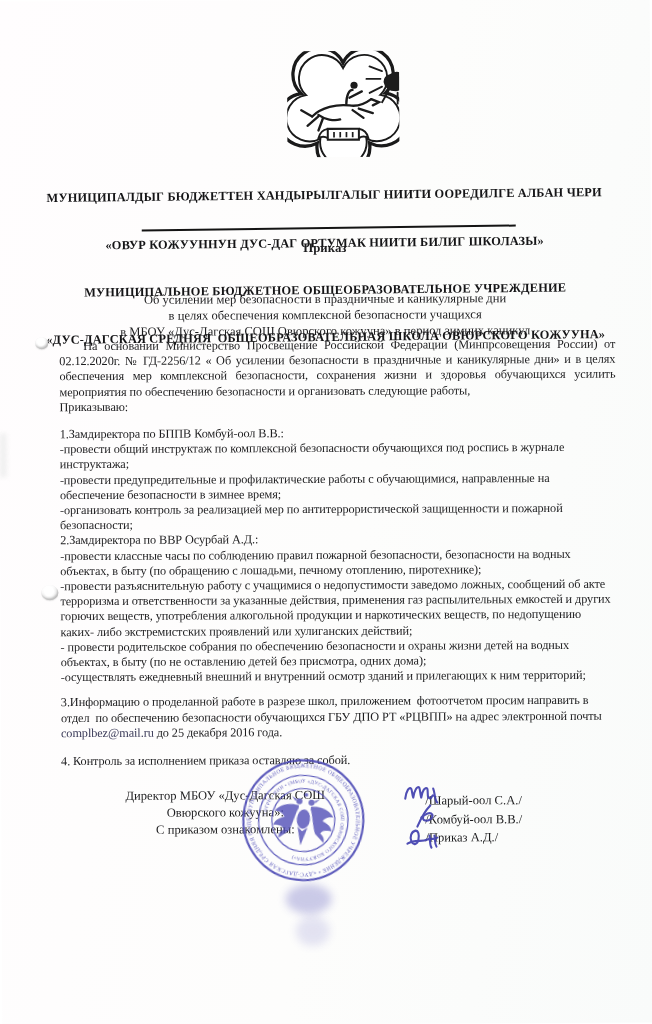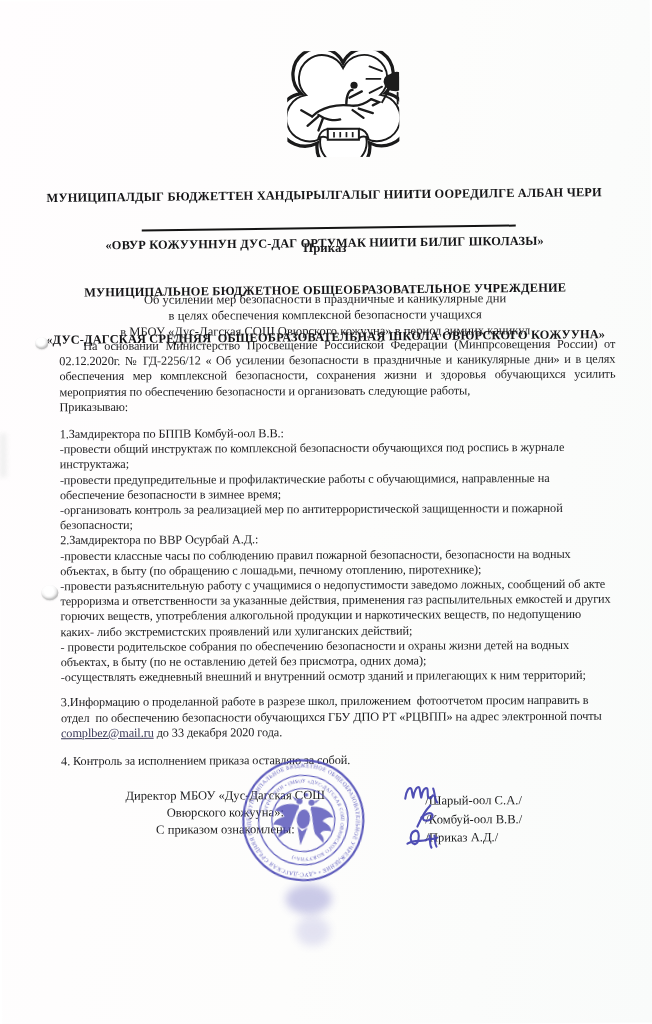--- a/index.html
+++ b/index.html
@@ -25,21 +25,21 @@
   .doc-type{position:absolute;top:241px;left:0;width:100%;text-align:center;font-weight:bold;font-size:12.8px;}
   .meta{position:absolute;left:67px;top:259px;font-size:12.6px;line-height:16px;white-space:pre-wrap;}
   .subject{position:absolute;top:291px;left:0;width:100%;text-align:center;font-size:12.6px;line-height:16px;}
   .bodytext{position:absolute;left:60px;top:338px;width:556px;font-size:12.3px;line-height:15.2px;letter-spacing:-0.1px;}
   .preamble{text-align:justify;text-indent:24px;}
   .decree{margin-top:0;}
   .items{margin-top:12px;}
   .item{text-align:left;}
   .p3{margin-top:10px;white-space:pre-wrap;}
   .p4{margin-top:13px;}
-  .email{color:#3a3a58;text-decoration:underline;cursor:pointer;}
+  .email{color:#3a3a58;cursor:pointer;}
   .sig-roles{position:absolute;left:88px;top:787px;width:272px;text-align:center;font-size:12.6px;line-height:16.8px;}
   .sig-names{position:absolute;left:424px;top:792px;font-size:12.6px;line-height:18.6px;}
   .stamp{position:absolute;left:238px;top:756px;width:128px;height:128px;opacity:0.9;filter:blur(0.3px);transform:rotate(7deg);}
   .stamp-smudge{position:absolute;border-radius:50%;background:#4a48b4;filter:blur(4px);}
   .smudge-a{left:284px;top:884px;width:46px;height:30px;opacity:0.28;}
   .smudge-b{left:294px;top:916px;width:34px;height:30px;opacity:0.14;}
   .sigs{position:absolute;left:394px;top:781px;width:66px;height:80px;}
   .bubble{position:absolute;border-radius:50%;
     background:radial-gradient(circle at 45% 40%, #ffffff 35%, #f1f1f1 55%, #d6d6d6 78%, #ededed 90%);
     box-shadow:inset -1px -2px 2px rgba(160,160,160,.55), inset 1px 2px 2px rgba(255,255,255,.9), 0 1px 1px rgba(200,200,200,.4);}
@@ -115,21 +115,21 @@
       <div class="item">1.Замдиректора по БППВ Комбуй-оол В.В.:</div>
       <div class="item">-провести общий инструктаж по комплексной безопасности обучающихся под роспись в журнале инструктажа;</div>
       <div class="item">-провести предупредительные и профилактические работы с обучающимися, направленные на обеспечение безопасности в зимнее время;</div>
       <div class="item">-организовать контроль за реализацией мер по антитеррористической защищенности и пожарной безопасности;</div>
       <div class="item">2.Замдиректора по ВВР Осурбай А.Д.:</div>
       <div class="item">-провести классные часы по соблюдению правил пожарной безопасности, безопасности на водных объектах, в быту (по обращению с лошадьми, печному отоплению, пиротехнике);</div>
       <div class="item">-провести разъяснительную работу с учащимися о недопустимости заведомо ложных, сообщений об акте терроризма и ответственности за указанные действия, применения газ распылительных емкостей и других горючих веществ, употребления алкогольной продукции и наркотических веществ, по недопущению каких- либо экстремистских проявлений или хулиганских действий;</div>
       <div class="item">- провести родительское собрания по обеспечению безопасности и охраны жизни детей на водных объектах, в быту (по не оставлению детей без присмотра, одних дома);</div>
       <div class="item">-осуществлять ежедневный внешний и внутренний осмотр зданий и прилегающих к ним территорий;</div>
     </div>
-    <div class="p3"><span>3.Информацию о проделанной работе в разрезе школ, приложением  фотоотчетом просим направить в отдел  по обеспечению безопасности обучающихся ГБУ ДПО РТ «РЦВПП» на адрес электронной почты </span><span class="email">complbez@mail.ru</span><span> до 33 декабря 2020 года.</span></div>
+    <div class="p3"><span>3.Информацию о проделанной работе в разрезе школ, приложением  фотоотчетом просим направить в отдел  по обеспечению безопасности обучающихся ГБУ ДПО РТ «РЦВПП» на адрес электронной почты </span><span class="email">complbez@mail.ru</span><span> до 25 декабря 2016 года.</span></div>
     <div class="p4">4. Контроль за исполнением приказа оставляю за собой.</div>
   </div>
 
   <div class="sig-roles">
     <div>Директор МБОУ «Дус-Дагская СОШ</div>
     <div>Овюрского кожууна»:</div>
     <div>С приказом ознакомлены:</div>
   </div>
 
   <div class="sig-names">

